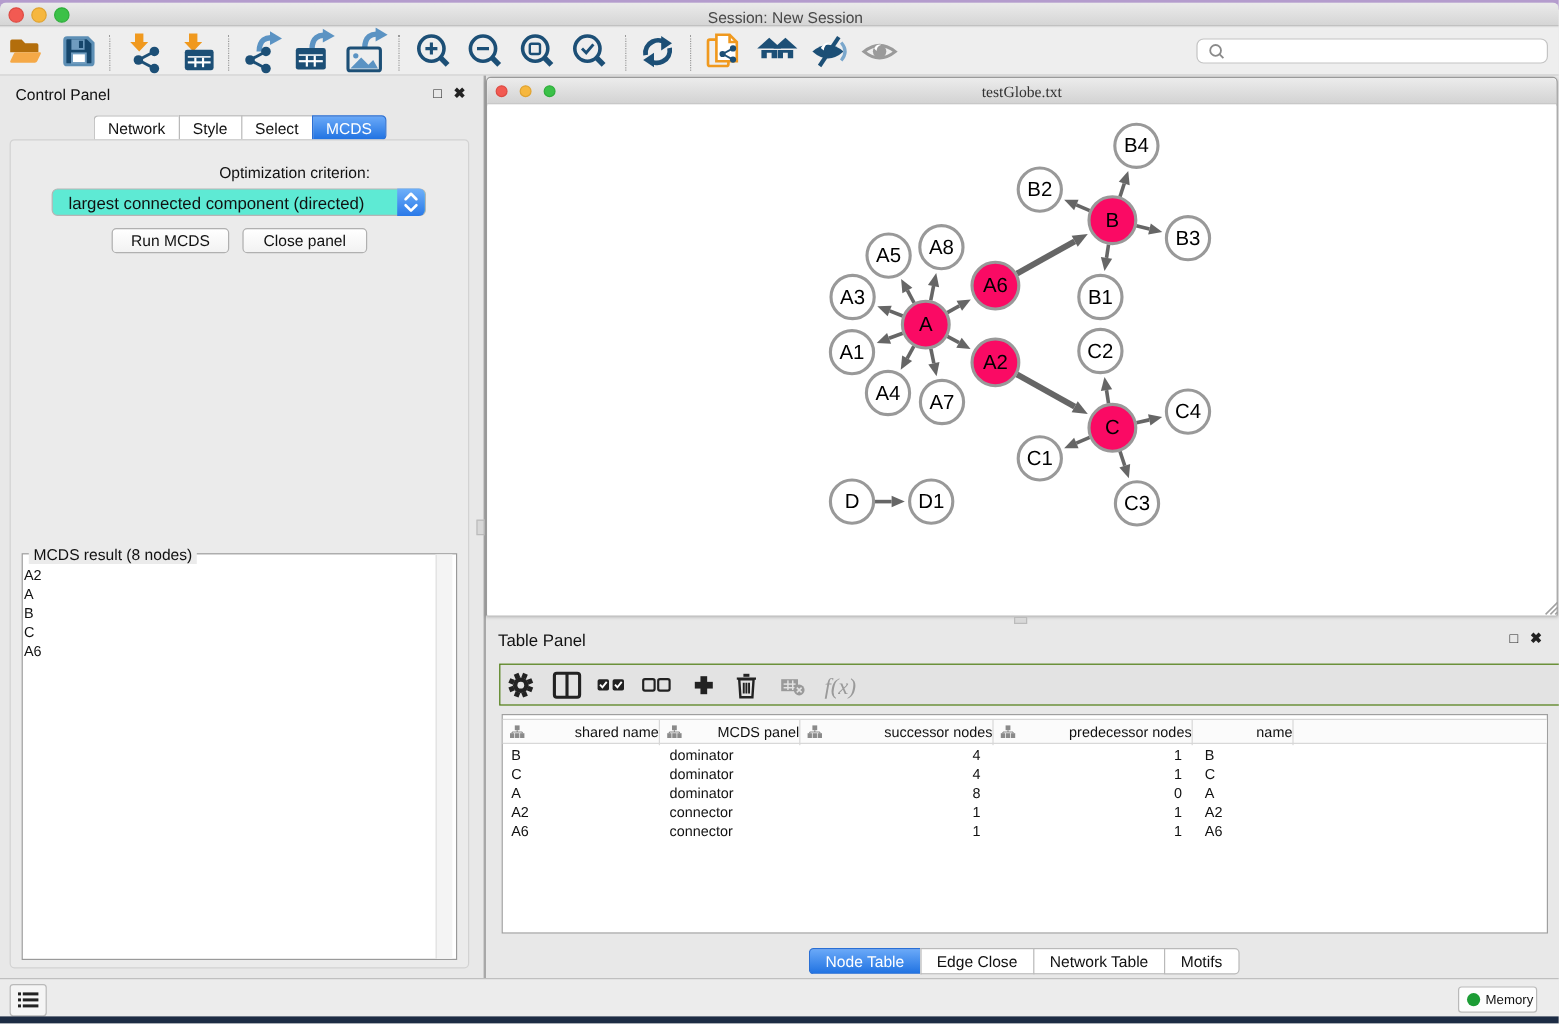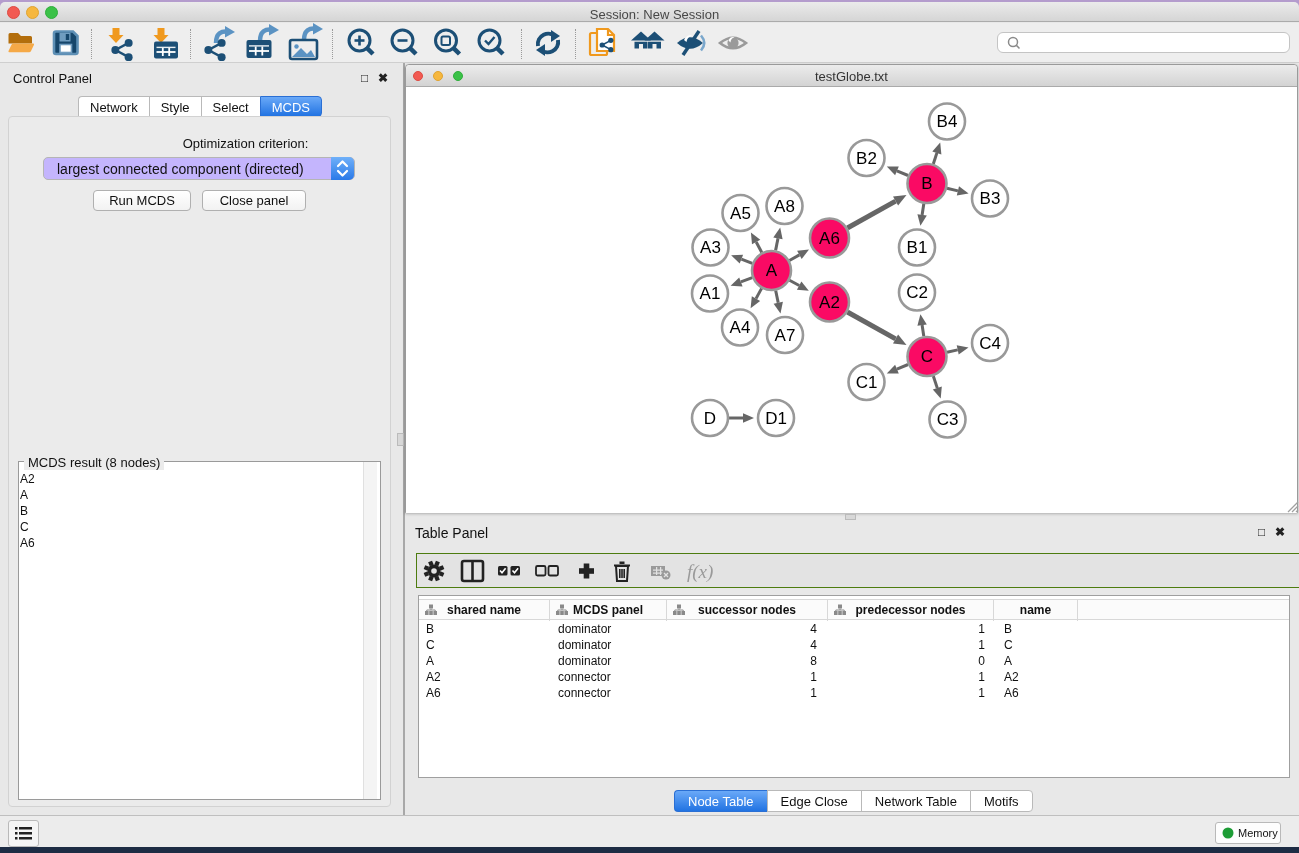--- a/index.html
+++ b/index.html
@@ -23,53 +23,53 @@
 .winbtn { position:absolute; font-size:12px; color:#222; }
 .tabrow { position:absolute; top:96px; height:21px; display:flex; }
 .tab { height:21px; line-height:21px; padding:0 11px; font-size:13px; background:#fff;
   border:1px solid #b9b9b9; border-right:none; color:#111; text-align:center; }
 .tab:first-child { border-radius:4px 0 0 0; }
 .tab:last-child { border-right:1px solid #b9b9b9; border-radius:0 4px 4px 0; }
 .tab.sel { background:linear-gradient(#6aa9f8,#2173e2); color:#fff; border-color:#2a6fd4;text-align:right; }
 #cp-body { left:8px; top:116px; width:383px; height:691px; background:#ebebeb;
   border:1px solid #d2d2d2; border-radius:4px; }
 #opt-label { left:0; top:136px; width:399px; text-align:center; font-size:13px; color:#111;margin-left:46px; }
-#dropdown { left:43px; top:157px; width:312px; height:23px; background:#c4b5fd;
+#dropdown { left:43px; top:157px; width:312px; height:23px; background:#5eead4;
   border:1px solid #b5b5b5; border-radius:5px; }
 #dropdown .txt { position:absolute; left:13px; top:3px; font-size:14px; color:#111; }
 #dropdown .stepper { position:absolute; right:0; top:-1px; width:23px; height:23px;
   background:linear-gradient(#6fb0f9,#2a79e8); border-radius:0 5px 5px 0; }
 .btn { position:absolute; height:21px; background:linear-gradient(#ffffff,#f2f2f2); border:1px solid #b0b0b0;
   border-radius:4px; font-size:13px; color:#111; text-align:center; line-height:19px; }
 
 #mcds-fs { left:18px; top:461px; width:363px; height:339px; border:1px solid #9a9a9a; background:#fff; }
 #mcds-legend { left:24px; top:455px; font-size:13px; color:#111; background:#ebebeb; padding:0 4px; }
 #mcds-list { left:20px; top:471px; font-size:12px; color:#111; line-height:16px; }
 #mcds-scroll { left:363px; top:462px; width:14px; height:337px; background:#f4f4f4; border-left:1px solid #e0e0e0; }
 
 #vdiv { left:403px; top:63px; width:2px; height:752px; background:#a8a8a8; }
 #vdiv-h { left:397px; top:433px; width:7px; height:13px; background:#d8d8d8; border:1px solid #bbb; }
 
 #netwin { left:405px; top:64px; width:893px; height:449px; background:#fff;
   border:1px solid #9a9a9a; border-radius:4px 4px 0 0; box-shadow:0 1px 3px rgba(0,0,0,0.25); }
 #net-titlebar { position:absolute; left:0; top:0; width:891px; height:22px;
-  background:linear-gradient(#ececec,#d3d3d3); border-bottom:1px solid #aaa; border-radius:4px 4px 0 0; }
+  background:linear-gradient(#ececec,#d3d3d3); border-bottom:1px solid #aaa; border-radius:4px 4px 0 0;font-family:Liberation Serif, serif; }
 .ntl { position:absolute; top:6px; width:10px; height:10px; border-radius:50%; }
 #net-title { position:absolute; left:0; top:4px; width:891px; text-align:center; font-size:13px; color:#333; }
 #net-canvas { position:absolute; left:0; top:23px; width:891px; height:425px; background:#fff; }
 
 #hdiv-h { left:845px; top:514px; width:11px; height:6px; background:#d8d8d8; border:1px solid #bbb; }
 
 #tp-title { left:415px; top:525px; font-size:14px; color:#111; }
 #tp-toolbar { left:416px; top:553px; width:1008px; height:35px; background:#e3e3e3; border:1px solid #4d7c0f; }
 #tp-table { left:418px; top:595px; width:872px; height:183px; background:#fff; border:1px solid #9f9f9f; }
 #tp-header { position:absolute; left:0; top:3px; width:870px; height:21px; background:#fbfbfb;
   border-top:1px solid #d8d8d8; border-bottom:1px solid #d8d8d8; }
 .th { position:absolute; top:0; height:21px; border-right:1px solid #d8d8d8; font-size:12px; color:#111; }
-.th .lbl { position:absolute; top:3px; width:100%; text-align:center;font-weight:bold; }
+.th .lbl { position:absolute; top:3px; width:100%; text-align:right; }
 .trow { position:absolute; font-size:12px; color:#111; height:16px; }
 
 #btabs { left:674px; top:790px; height:22px; display:flex; }
 .btab { height:22px; line-height:22px; padding:0 13px; font-size:13px; background:#fff;
   border:1px solid #b9b9b9; border-right:none; color:#111; }
 .btab:first-child { border-radius:4px 0 0 4px; }
 .btab:last-child { border-right:1px solid #b9b9b9; border-radius:0 4px 4px 0; }
 .btab.sel { background:linear-gradient(#6aa9f8,#2173e2); color:#fff; border-color:#2a6fd4; }
 
 #statusbar { left:0; top:815px; width:1299px; height:32px; background:#ececec; border-top:1px solid #bfbfbf; }

